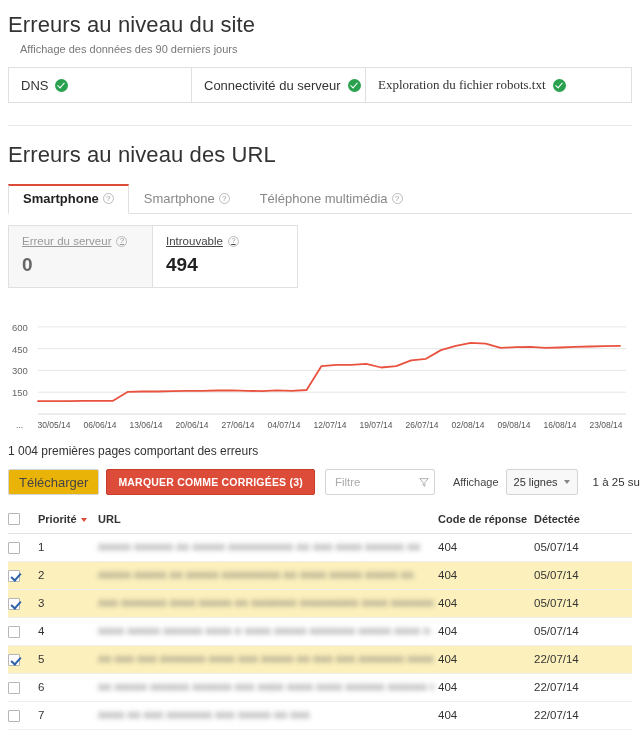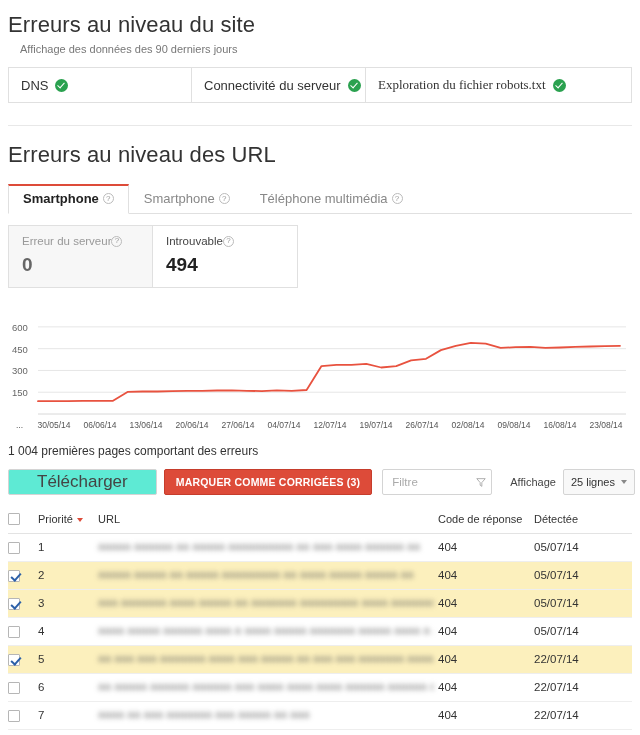--- a/index.html
+++ b/index.html
@@ -71,39 +71,39 @@
   }
 
   
   .kpis { display: flex; }
   .kpi {
     border: 1px solid #e0e0e0; padding: 9px 13px 11px 13px;
     min-width: 145px;
   }
   .kpi.inactive { background: #f7f7f7; color: #999; }
   .kpi.active { background: #fff; border-left: none; }
-  .kpi-label { font-size: 11.5px; display: flex; align-items: center; white-space: nowrap; }
+  .kpi-label { font-size: 11.5px; display: flex; align-items: center; gap: 5px; white-space: nowrap; text-decoration: underline; }
   .kpi.inactive .kpi-label { color: #999; }
   .kpi.active .kpi-label { color: #444; text-align: center; }
   .kpi-value { font-size: 19px; font-weight: bold; margin-top: 7px; }
   .kpi.inactive .kpi-value { color: #666; }
   .kpi.active .kpi-value { color: #222; }
 
   
   .chart-wrap { position: relative; width: 624px; height: 130px; }
   .chart-svg { display: block; }
   .ylab { font-size: 9.5px; fill: #666; font-family: "Liberation Sans", sans-serif; }
   .xlab { font-size: 8.5px; fill: #555; font-family: "Liberation Sans", sans-serif; }
 
   
   .table-caption { font-size: 12px; color: #333; }
   .toolbar { display: flex; align-items: center; gap: 0; height: 26px; }
   .btn {
-    height: 26px; border: 1px solid #d4d4d4; background: #5eead4;
-    font-size: 17px; color: #444; padding: 0 28px; border-radius: 2px;
+    height: 26px; border: 1px solid #d4d4d4; background: #eab308;
+    font-size: 13px; color: #444; padding: 0 10px; border-radius: 2px;
     cursor: pointer; display: inline-flex; align-items: center; white-space: nowrap;
     font-family: "Liberation Sans", sans-serif;
   }
   .btn-primary {
     background: #dd4b39; border: 1px solid #c63d2c; color: #fff;
     font-weight: bold; font-size: 10.5px; letter-spacing: .2px;
     padding: 0 11px; margin-left: 7px;
   }
   .filter-box {
     margin-left: 10px; width: 110px; height: 26px; border: 1px solid #d4d4d4;
@@ -121,21 +121,21 @@
     font-size: 11px; color: #333; padding: 0 7px; border-radius: 2px;
     display: inline-flex; align-items: center; gap: 6px; cursor: pointer; white-space: nowrap;
   }
   .caret { width: 0; height: 0; border-left: 3.5px solid transparent;
            border-right: 3.5px solid transparent; border-top: 4px solid #888; }
   .range { margin-left: 15px; font-size: 11.5px; color: #333; white-space: nowrap; }
 
   
   table.data { width: 624px; border-collapse: collapse; table-layout: fixed; }
   table.data th {
-    font-size: 11px; font-weight: normal; text-align: left;
+    font-size: 11px; font-weight: bold; text-align: left;
     padding: 7px 0 8px 0; border-bottom: 1px solid #e3e3e3; color: #333;
   }
   th.th-sorted { color: #dd4b39; }
   .sort-caret {
     display: inline-block; margin-left: 4px;
     width: 0; height: 0; border-left: 3.5px solid transparent;
     border-right: 3.5px solid transparent; border-top: 4px solid #dd4b39;
     vertical-align: middle;
   }
   table.data td {

